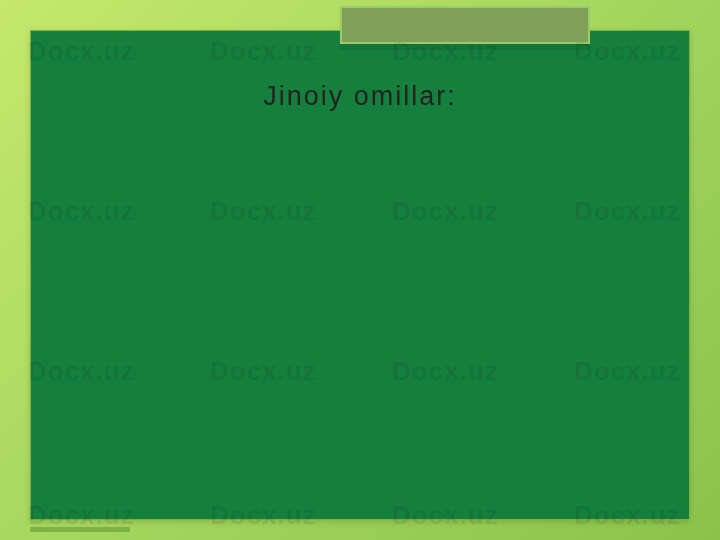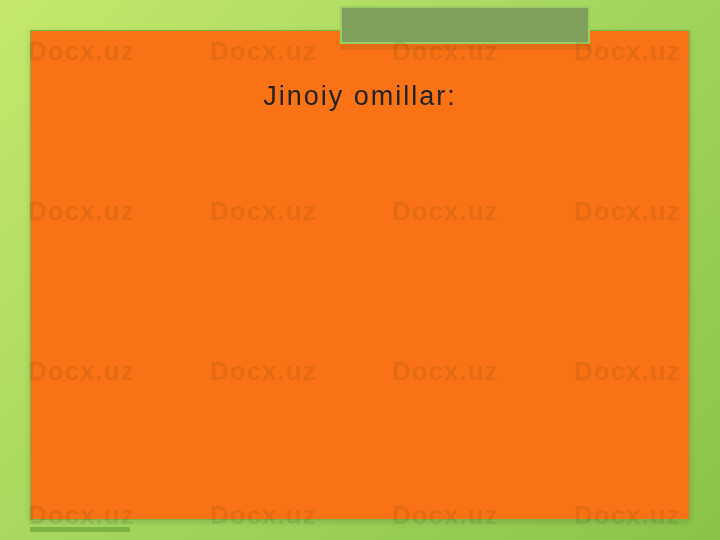--- a/index.html
+++ b/index.html
@@ -22,21 +22,21 @@
     font-size: 26px;
     letter-spacing: 1px;
     white-space: nowrap;
   }
   .content-card {
     position: absolute;
     left: 30px;
     right: 30px;
     top: 30px;
     bottom: 20px;
-    background: #f97316;
+    background: #15803d;
     border: 1px solid #7cb342;
     box-shadow: 0 2px 6px rgba(0,0,0,0.15);
     padding: 50px 48px 30px 48px;
   }
   .top-tab {
     position: absolute;
     top: 6px;
     left: 340px;
     width: 250px;
     height: 38px;

